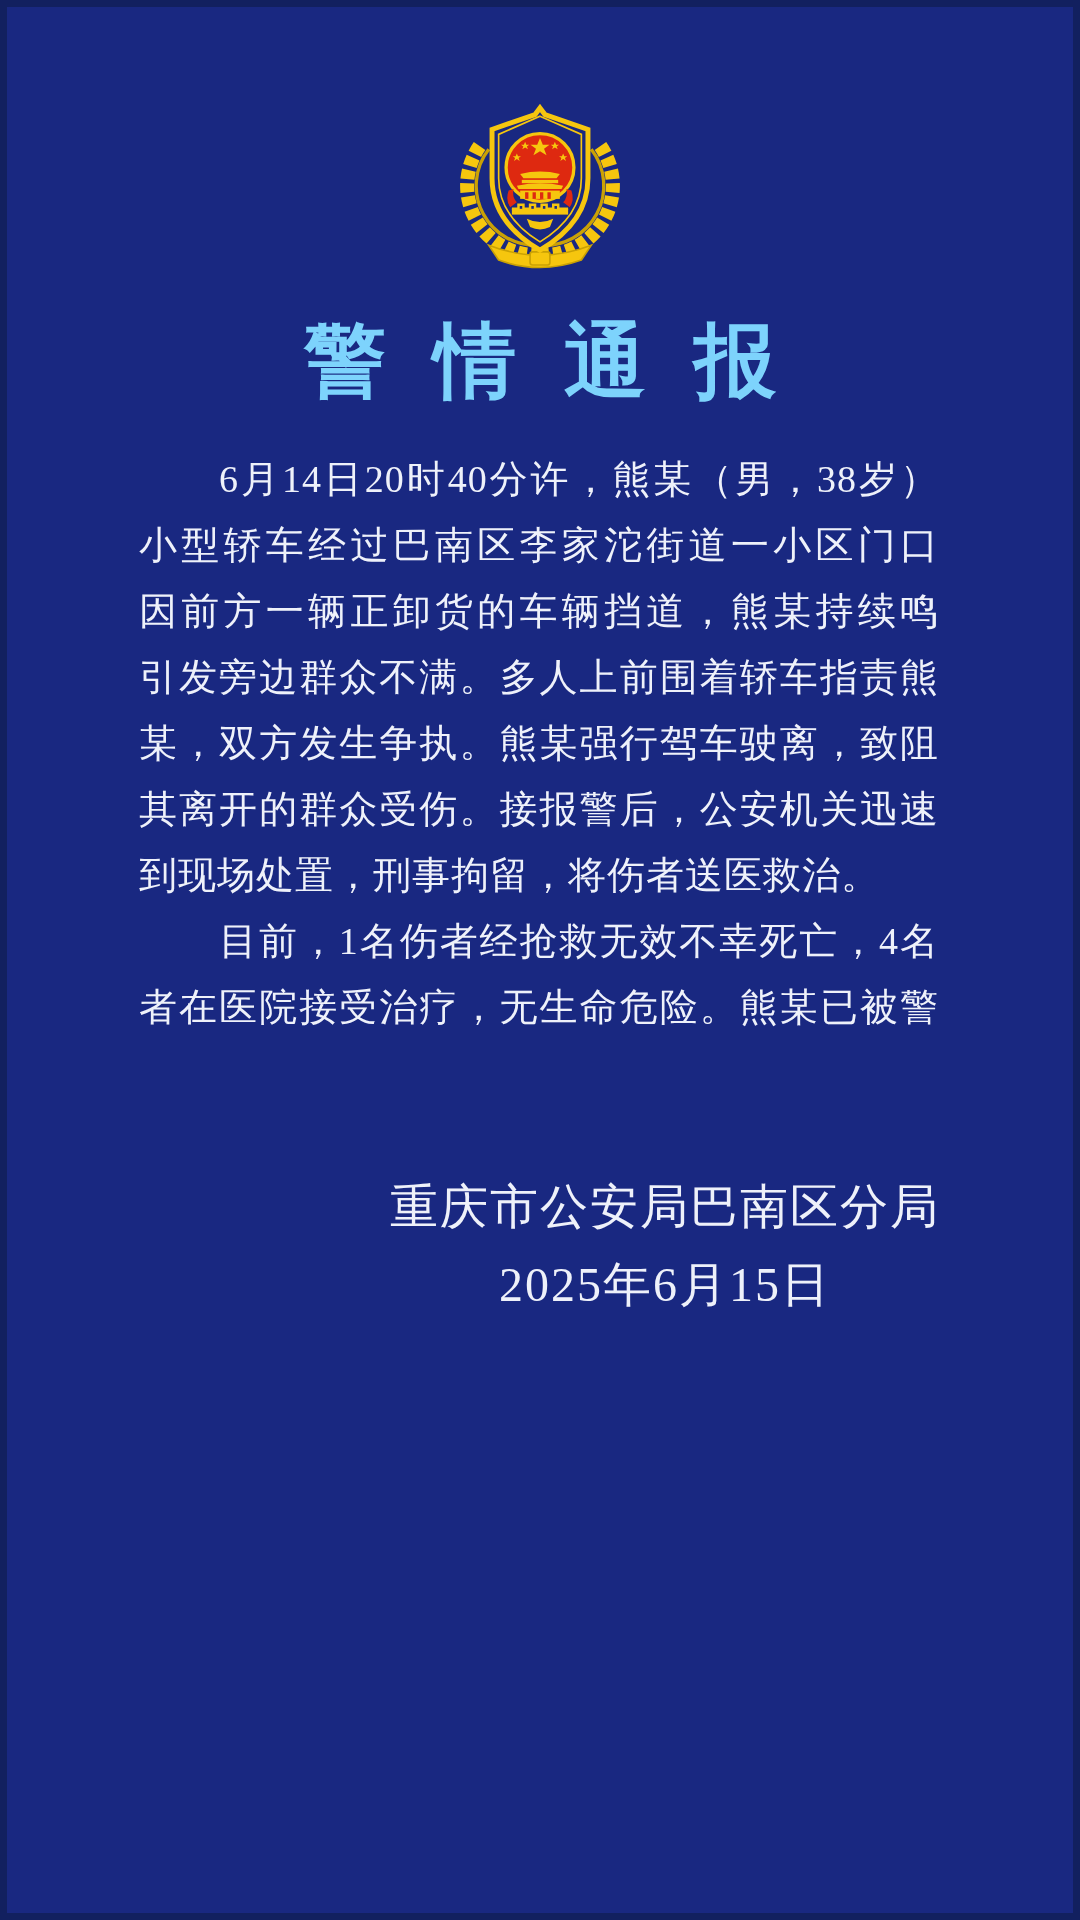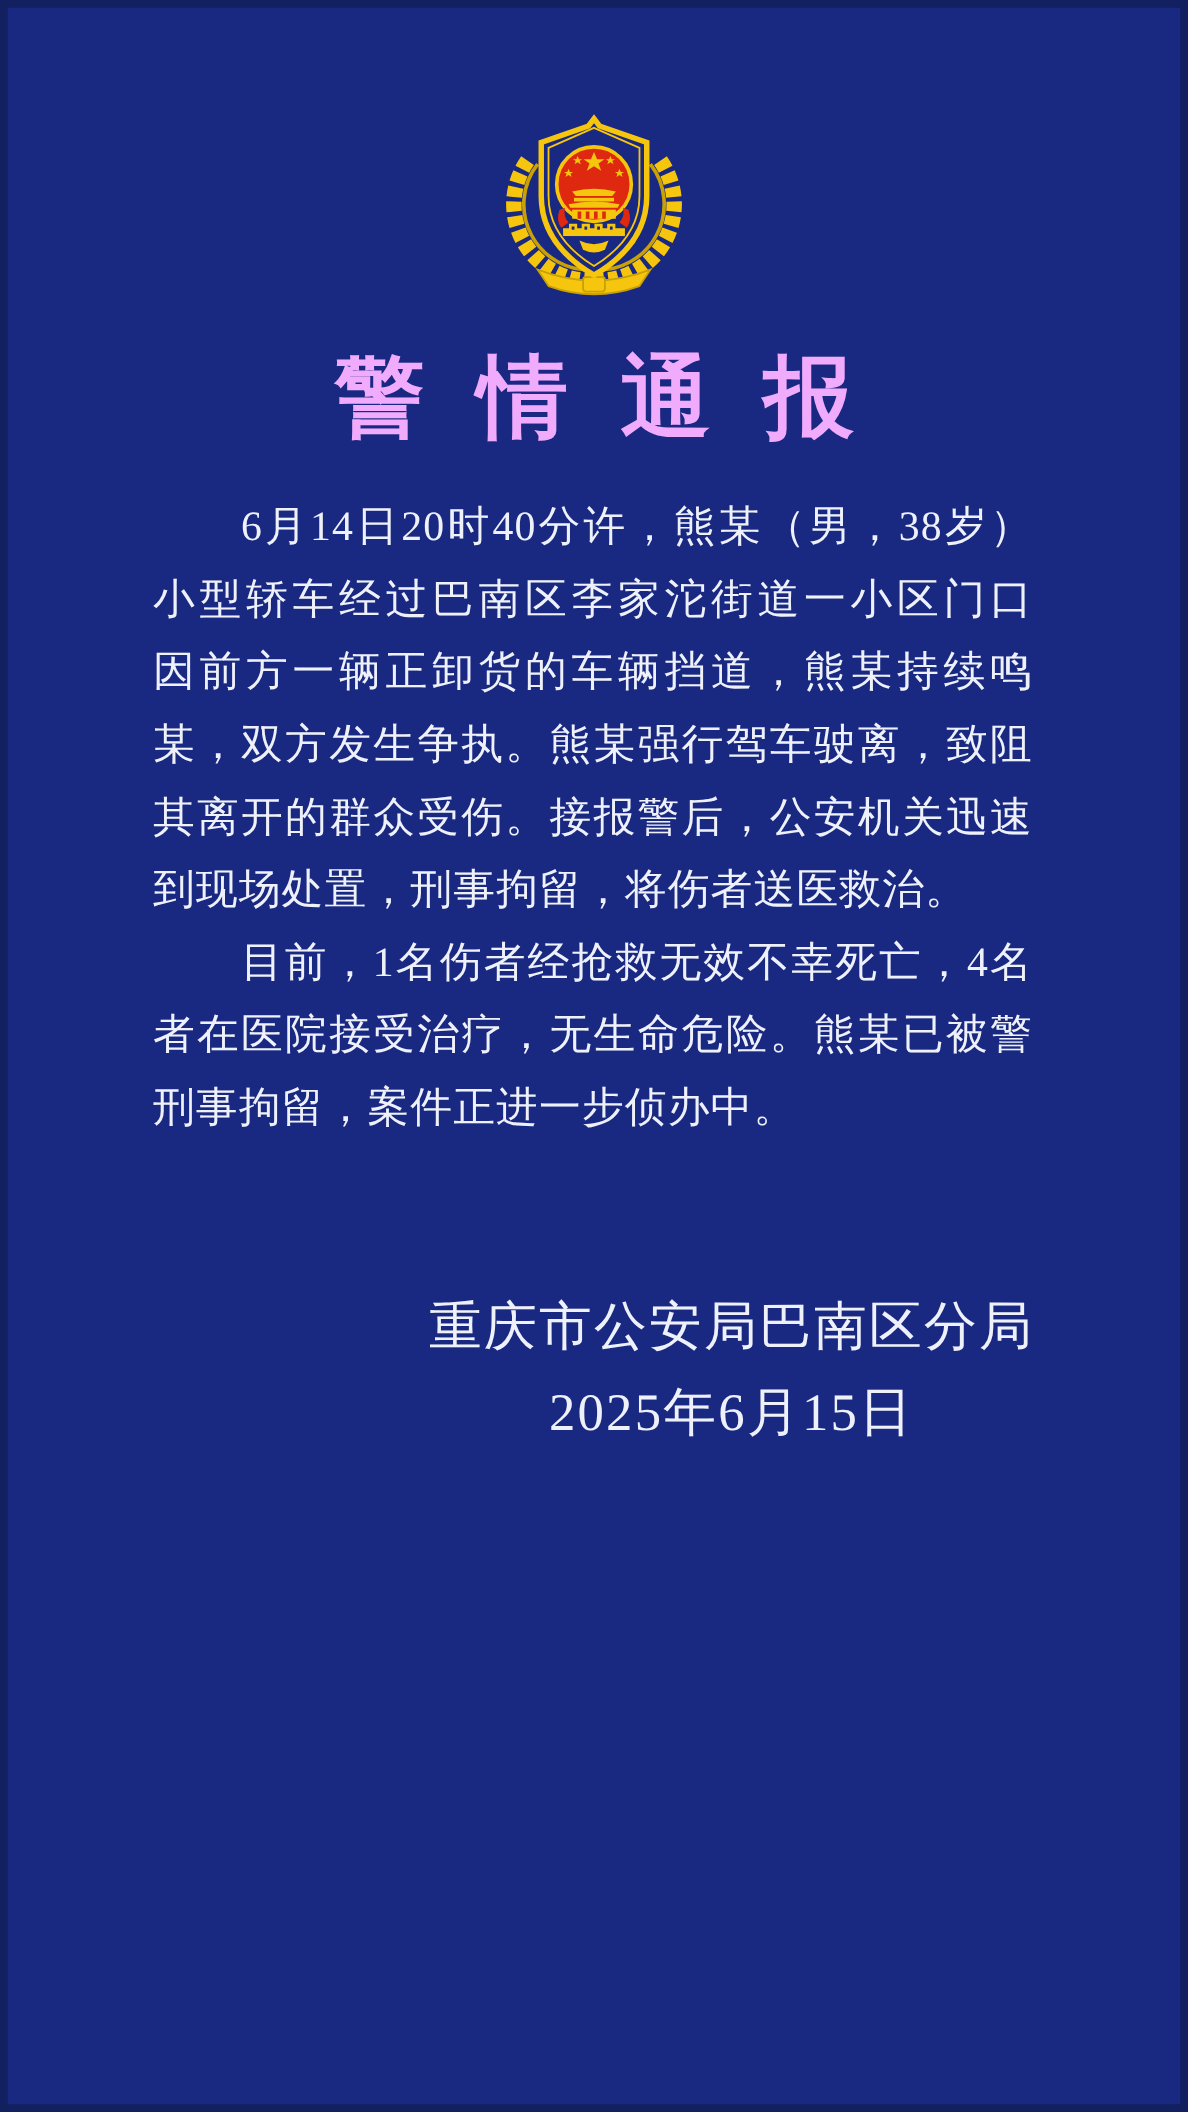--- a/index.html
+++ b/index.html
@@ -31,21 +31,21 @@
     transform:translateX(-50%);
   }
   .emblem svg{width:100%;height:100%;display:block;}
   .title{
     position:absolute;
     top:318px;left:0;right:0;
     text-align:center;
     font-size:82px;
     font-weight:bold;
     line-height:88px;
-    color:#f0abfc;
+    color:#7dd3fc;
     letter-spacing:48px;
     padding-left:48px; 
     white-space:nowrap;
   }
   .body-text{
     position:absolute;
     top:446px;left:139px;
     width:800px;
     font-size:38px;
     line-height:66px;
@@ -121,26 +121,26 @@
       <path d="M84,146 Q100,154 116,146 L112,156 Q100,162 88,156 Z" fill="var(--gold)"></path>
     </svg>
   </div>
 
   <div class="title">警情通报</div>
 
   <div class="body-text">
     <div class="line indent">6月14日20时40分许，熊某（男，38岁）驾驶</div>
     <div class="line">小型轿车经过巴南区李家沱街道一小区门口时，</div>
     <div class="line">因前方一辆正卸货的车辆挡道，熊某持续鸣笛，</div>
+    <div class="line">引发旁边群众不满。多人上前围着轿车指责熊</div>
     <div class="line">某，双方发生争执。熊某强行驾车驶离，致阻拦</div>
     <div class="line">其离开的群众受伤。接报警后，公安机关迅速赶</div>
     <div class="line para-end">到现场处置，刑事拘留，将伤者送医救治。</div>
     <div class="line indent">目前，1名伤者经抢救无效不幸死亡，4名伤</div>
     <div class="line">者在医院接受治疗，无生命危险。熊某已被警方</div>
-    <div class="line para-end">刑事拘留，案件正进一步侦办中。</div>
   </div>
 
   <div class="footer">
     <span class="sig">重庆市公安局巴南区分局</span>
     <span class="date">2025年6月15日</span>
   </div>
 
 </div>
 
 </body></html>

